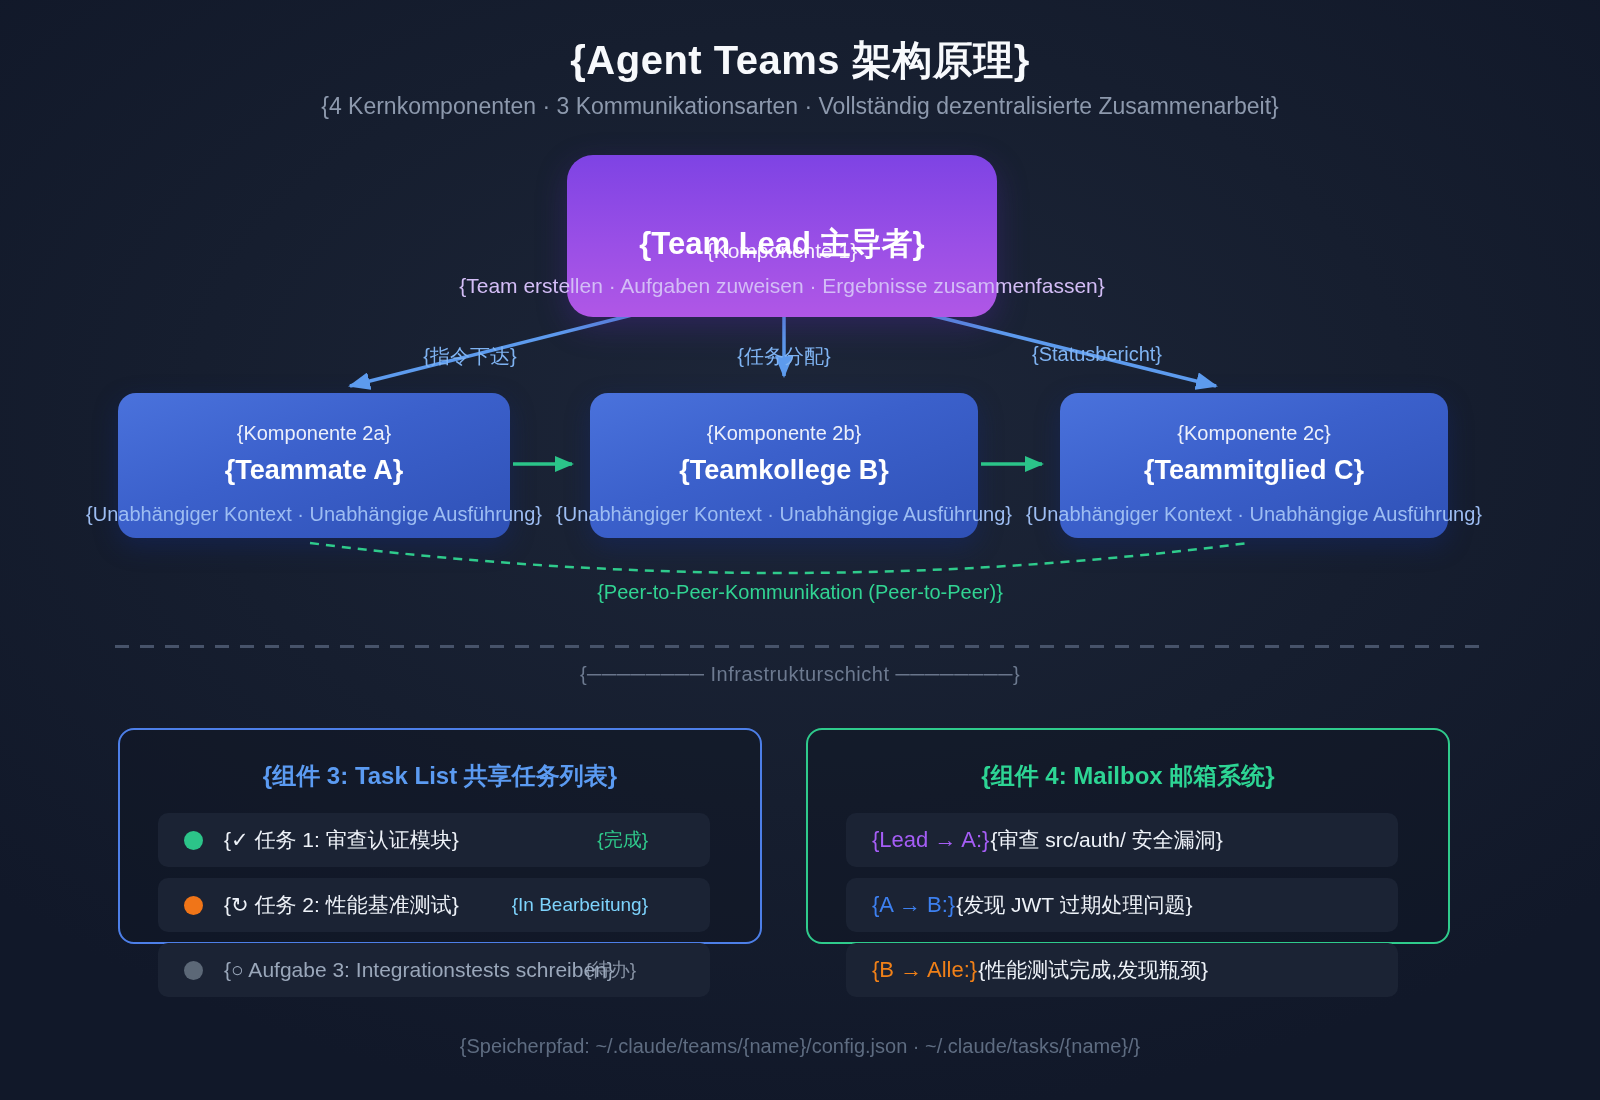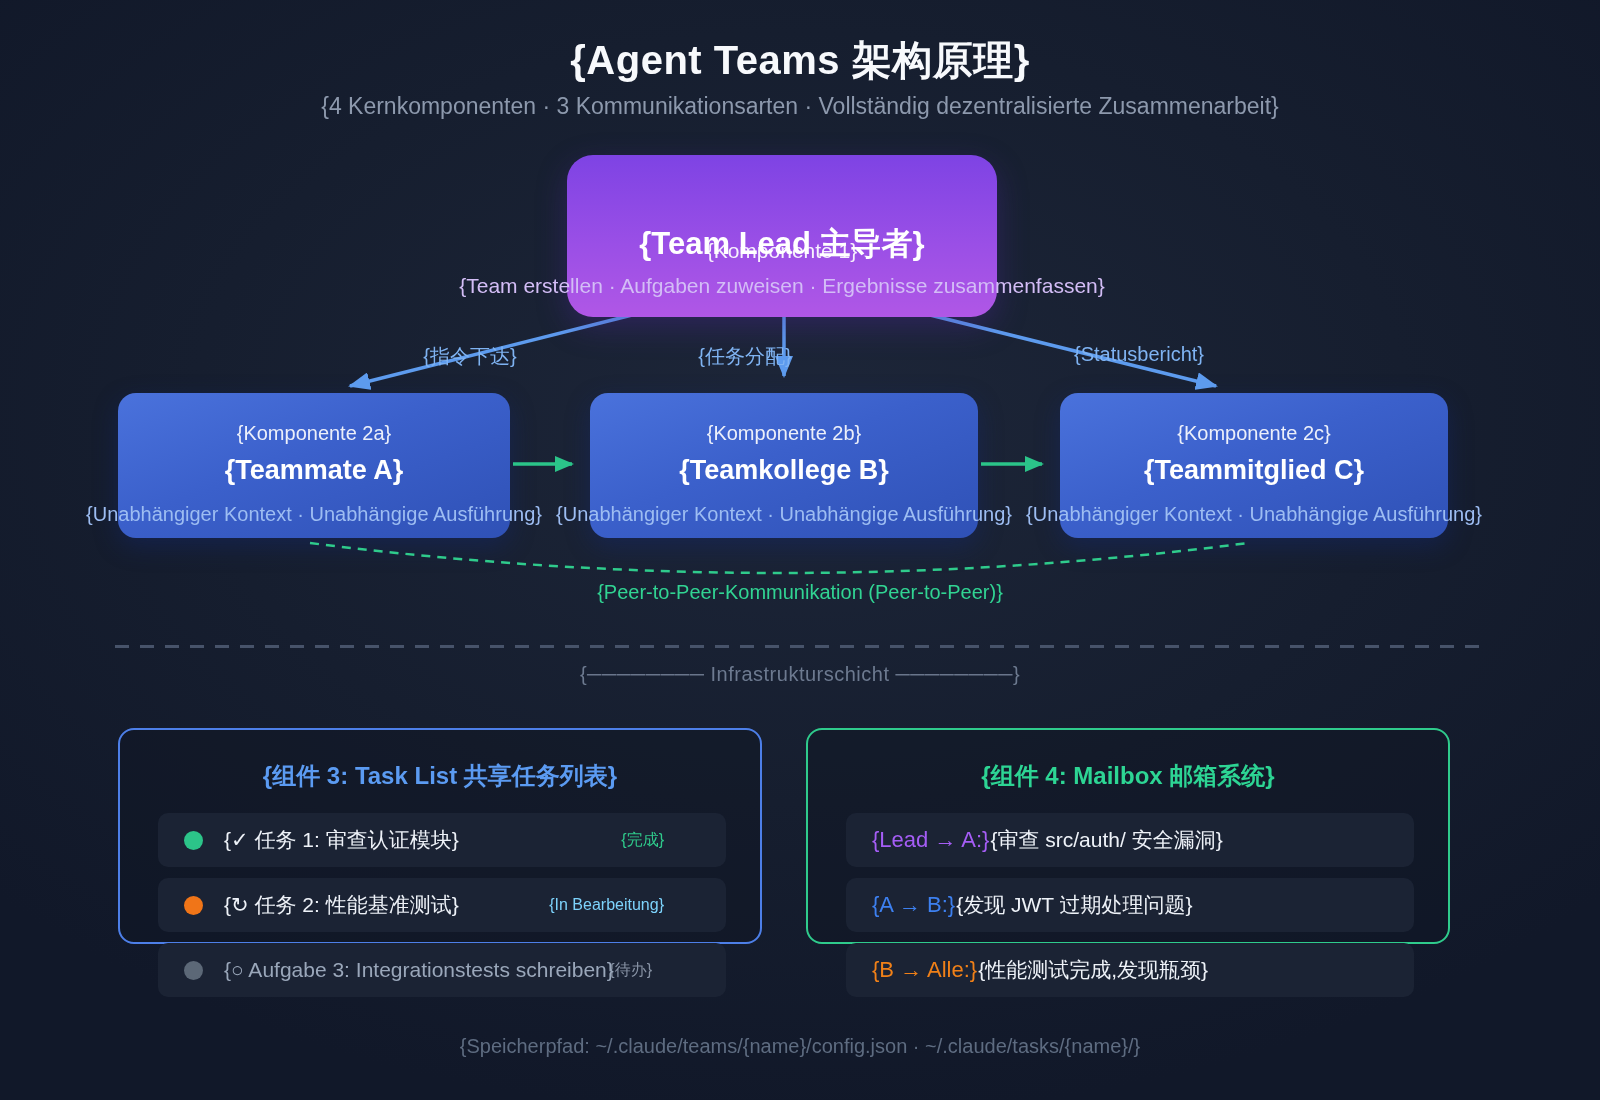--- a/index.html
+++ b/index.html
@@ -55,29 +55,29 @@
 
   
   .card { top: 728px; width: 644px; height: 216px; border-radius: 16px; background: rgba(15,22,36,.45); }
   .card-tasks { left: 118px; border: 2px solid #4d7fe8; }
   .card-mail  { left: 806px; border: 2px solid #2fcb8c; }
   .card-title { left: 0; right: 0; top: 30px; font-size: 24px; font-weight: bold; }
   .card-title-tasks { color: #5b9bf2; }
   .card-title-mail  { color: #2dd594; }
 
   .row {
-    position: absolute; left: 38px; right: 34px; height: 54px; border-radius: 10px;
+    position: absolute; left: 38px; right: 50px; height: 54px; border-radius: 10px;
     background: #1b2334; display: flex; align-items: center; padding: 0 26px;
   }
   .row-1 { top: 83px; } .row-2 { top: 148px; } .row-3 { top: 213px; }
 
   .dot { width: 19px; height: 19px; border-radius: 50%; flex: 0 0 auto; margin-right: 21px; }
   .task-text { font-size: 21px; color: #eef2f8; position: relative; z-index: 1; white-space: nowrap; }
   .task-text-muted { color: #9aa7ba; }
-  .task-status { position: absolute; font-size: 16px; right: 62px; z-index: 0; white-space: nowrap; }
+  .task-status { position: absolute; font-size: 19px; right: 62px; z-index: 0; white-space: nowrap; }
   .status-todo { right: 74px; }
 
   .msg-from { font-size: 22px; margin-right: 1px; white-space: nowrap; }
   .msg-text { font-size: 21px; color: #eef2f8; white-space: nowrap; }
 
   .footer { left: 0; right: 0; top: 1035px; font-size: 20px; color: #5e6c81; }
 </style>
 </head>
 <body>
 
@@ -103,22 +103,22 @@
   <div class="abs ctr title text-layer">{Agent Teams 架构原理}</div>
   <div class="abs ctr subtitle text-layer">{4 Kernkomponenten · 3 Kommunikationsarten · Vollständig dezentralisierte Zusammenarbeit}</div>
 
   <div class="abs lead-box text-layer">
     <div class="abs ctr lead-kicker">{Komponente 1}</div>
     <div class="abs ctr lead-name">{Team Lead 主导者}</div>
     <div class="abs lead-caption nowrap">{Team erstellen · Aufgaben zuweisen · Ergebnisse zusammenfassen}</div>
   </div>
 
   <div class="abs edge-label text-layer" style="left:470px;">{指令下达}</div>
-  <div class="abs edge-label text-layer" style="left:745px;">{任务分配}</div>
-  <div class="abs edge-label text-layer" style="left:1139px;">{Statusbericht}</div>
+  <div class="abs edge-label text-layer" style="left:784px;">{任务分配}</div>
+  <div class="abs edge-label text-layer" style="left:1097px;">{Statusbericht}</div>
 
   <div class="abs mate-box" style="left:118px; width:392px;">
     <div class="abs ctr mate-kicker">{Komponente 2a}</div>
     <div class="abs ctr mate-name">{Teammate A}</div>
   </div>
   <div class="abs mate-box" style="left:590px; width:388px;">
     <div class="abs ctr mate-kicker">{Komponente 2b}</div>
     <div class="abs ctr mate-name">{Teamkollege B}</div>
   </div>
   <div class="abs mate-box" style="left:1060px; width:388px;">

